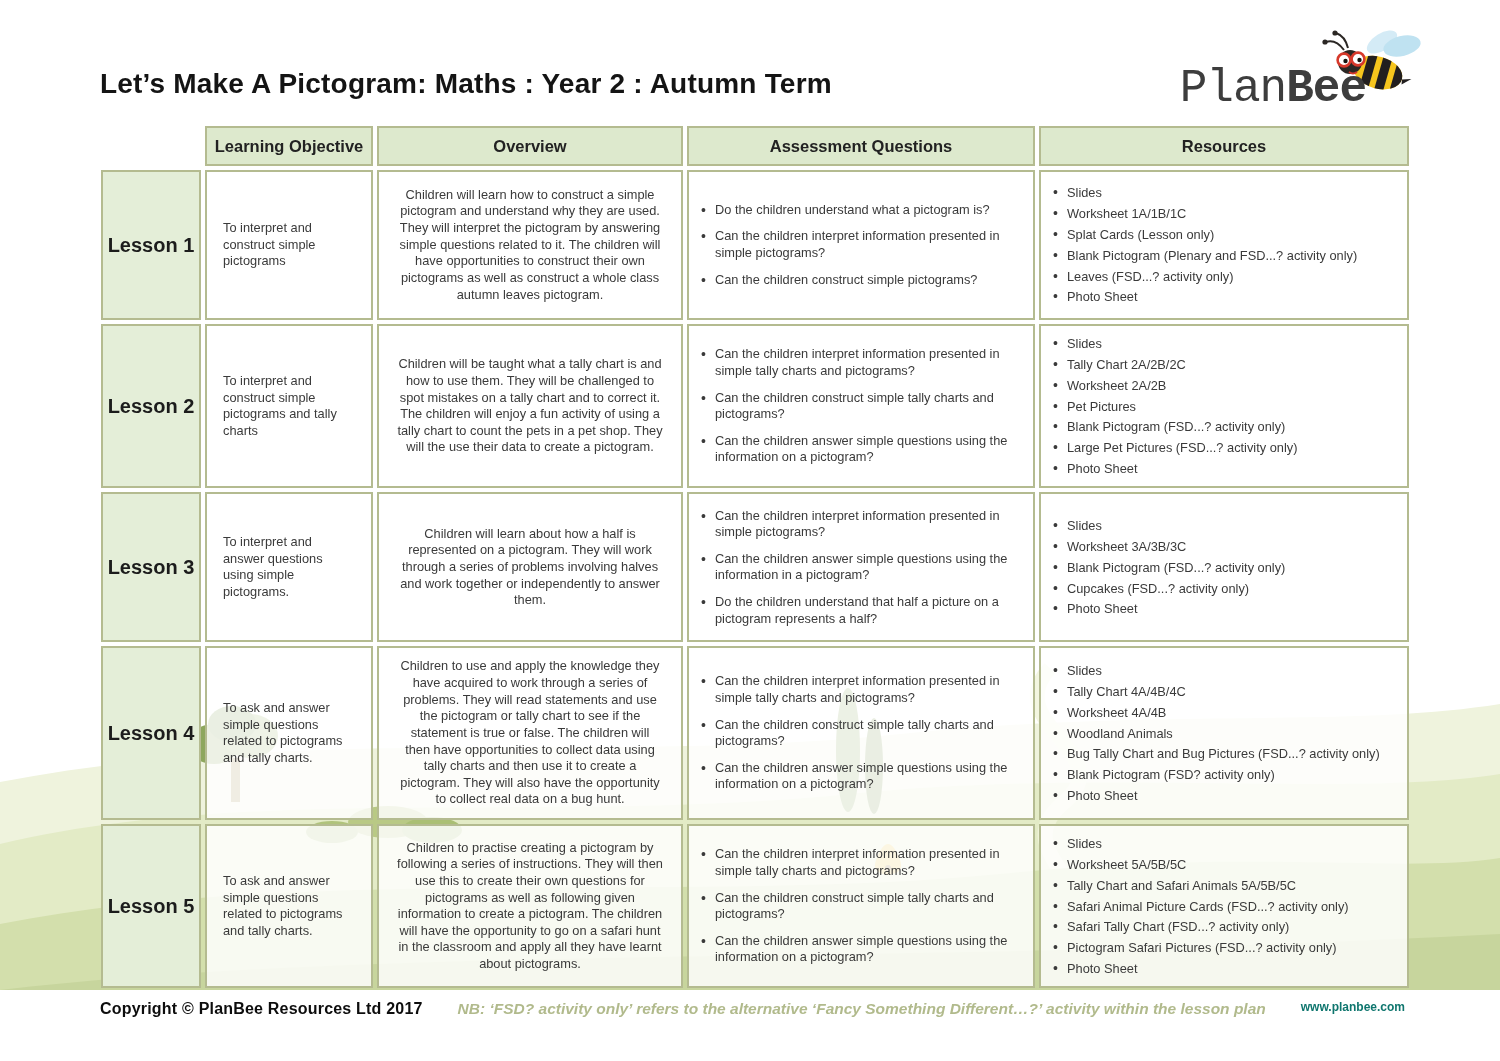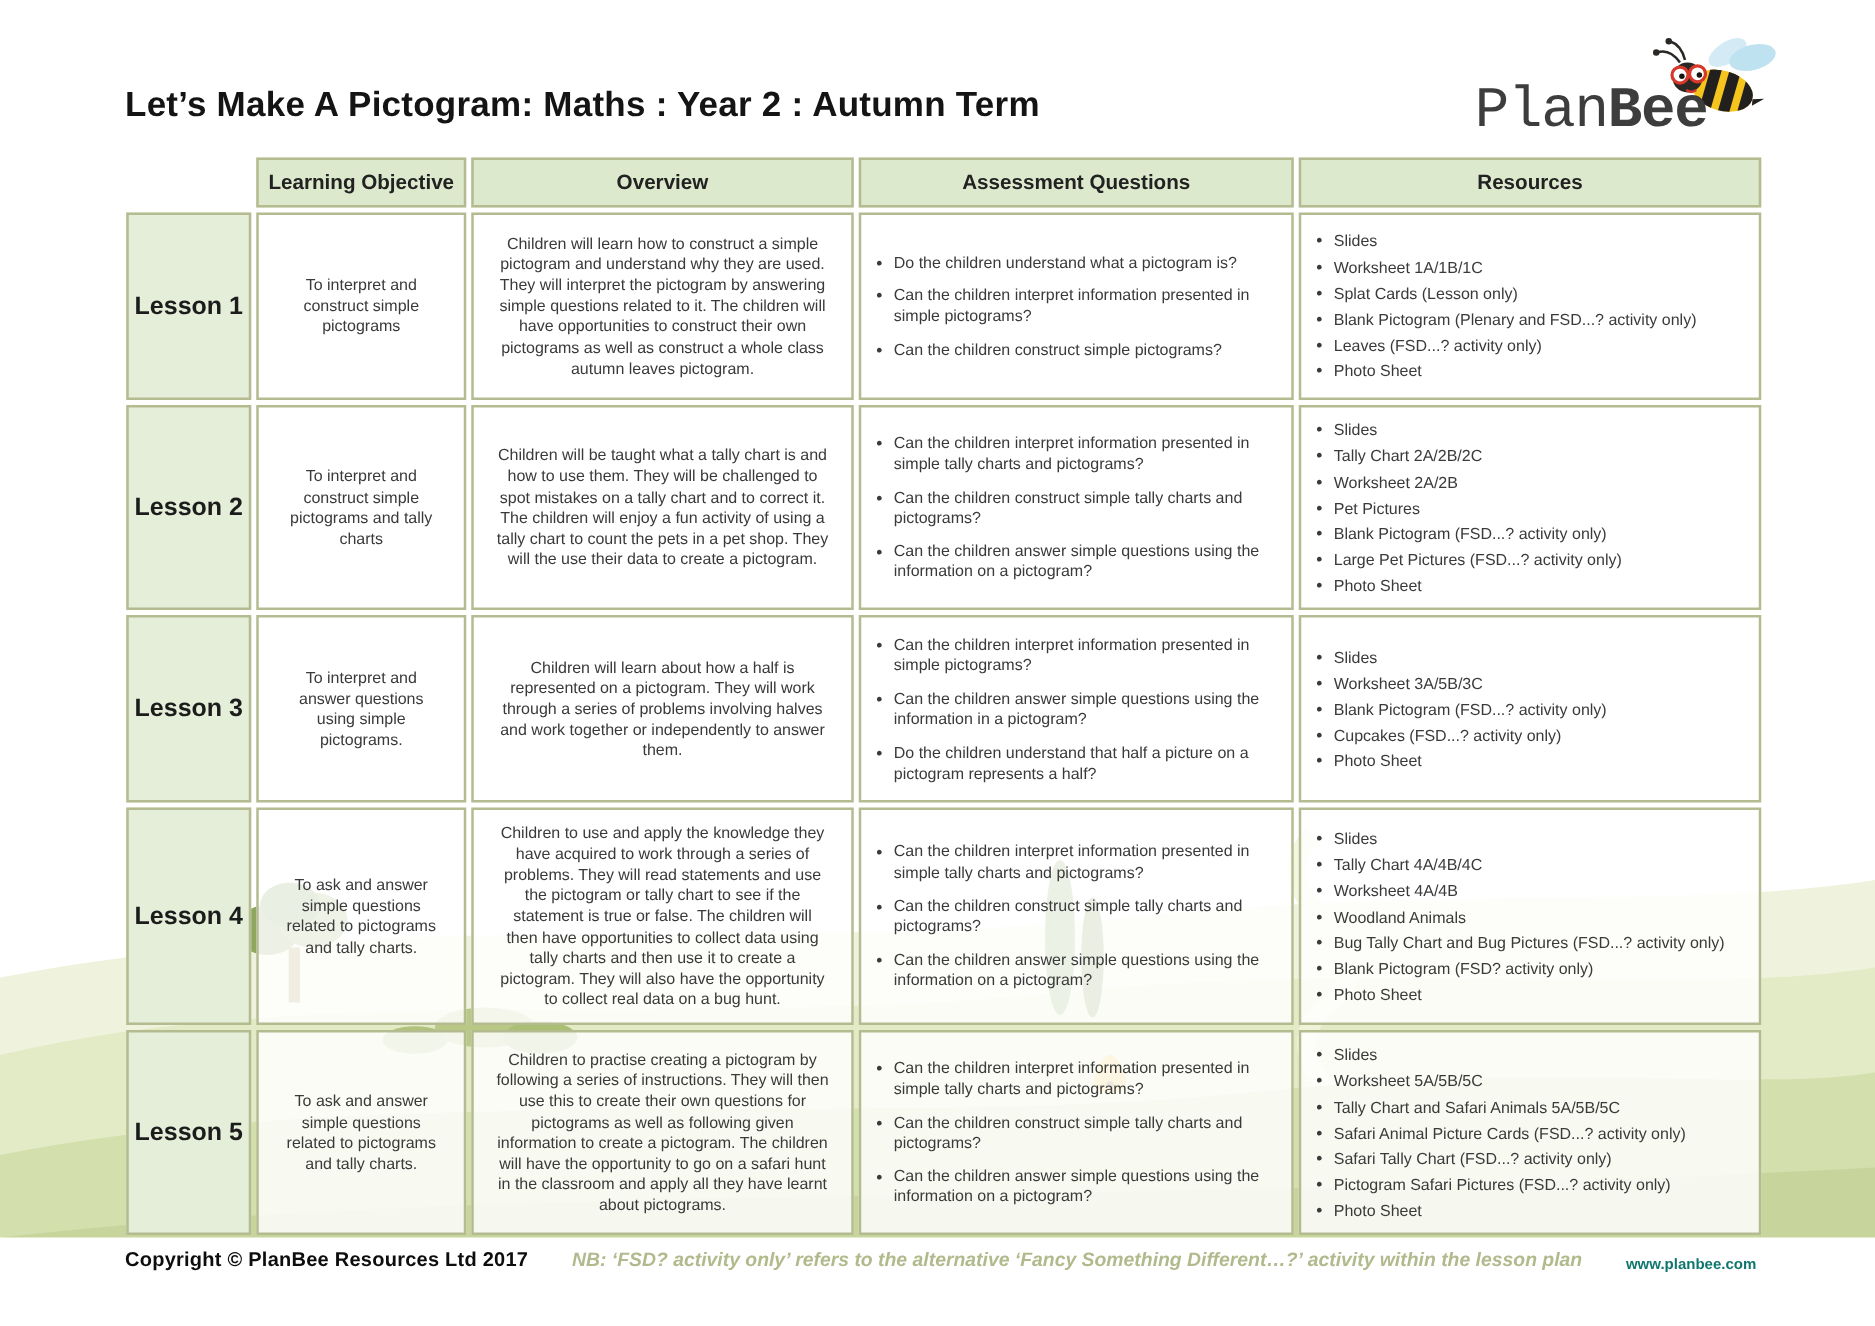--- a/index.html
+++ b/index.html
@@ -103,21 +103,21 @@
   }
   tbody td {
     background: rgba(255,255,255,0.84);
     vertical-align: middle;
     font-size: 12.8px;
     line-height: 1.3;
     color: #3a3a3a;
     padding: 10px 12px;
     height: 150px;
   }
-  td.objective-cell { text-align: center; padding: 10px 16px; }
+  td.objective-cell { padding: 10px 16px; }
   td.overview-cell  { text-align: center; padding: 10px 18px; }
   td.questions-cell, td.resources-cell { text-align: left; }
   td.questions-cell ul, td.resources-cell ul {
     list-style: none;
   }
   td.questions-cell li, td.resources-cell li {
     position: relative;
     padding-left: 14px;
   }
   td.questions-cell li::before, td.resources-cell li::before {
@@ -132,21 +132,21 @@
   td.questions-cell li:last-child { margin-bottom: 0; }
   td.resources-cell li { margin-bottom: 5.5px; line-height: 1.2; }
   td.resources-cell li:last-child { margin-bottom: 0; }
 
   
   .footer {
     position: relative;
     z-index: 1;
     margin: 8px 95px 0 100px;
     display: flex;
-    align-items: flex-end;
+    align-items: flex-start;
   }
   .footer .copyright {
     font-size: 16px;
     font-weight: 700;
     color: #0d0d0d;
     letter-spacing: 0.2px;
     white-space: nowrap;
   }
   .footer .note {
     flex: 1;
@@ -303,21 +303,21 @@
           <td class="questions-cell">
             <ul>
               <li>Can the children interpret information presented in simple pictograms?</li>
               <li>Can the children answer simple questions using the information in a pictogram?</li>
               <li>Do the children understand that half a picture on a pictogram represents a half?</li>
             </ul>
           </td>
           <td class="resources-cell">
             <ul>
               <li>Slides</li>
-              <li>Worksheet 3A/5B/3C</li>
+              <li>Worksheet 3A/3B/3C</li>
               <li>Blank Pictogram (FSD...? activity only)</li>
               <li>Cupcakes (FSD...? activity only)</li>
               <li>Photo Sheet</li>
             </ul>
           </td>
         </tr>
         <tr>
           <th class="lesson-cell">Lesson 4</th>
           <td class="objective-cell">To ask and answer simple questions related to pictograms and tally charts.</td>
           <td class="overview-cell">Children to use and apply the knowledge they have acquired to work through a series of problems. They will read statements and use the pictogram or tally chart to see if the statement is true or false. The children will then have opportunities to collect data using tally charts and then use it to create a pictogram. They will also have the opportunity to collect real data on a bug hunt.</td>

